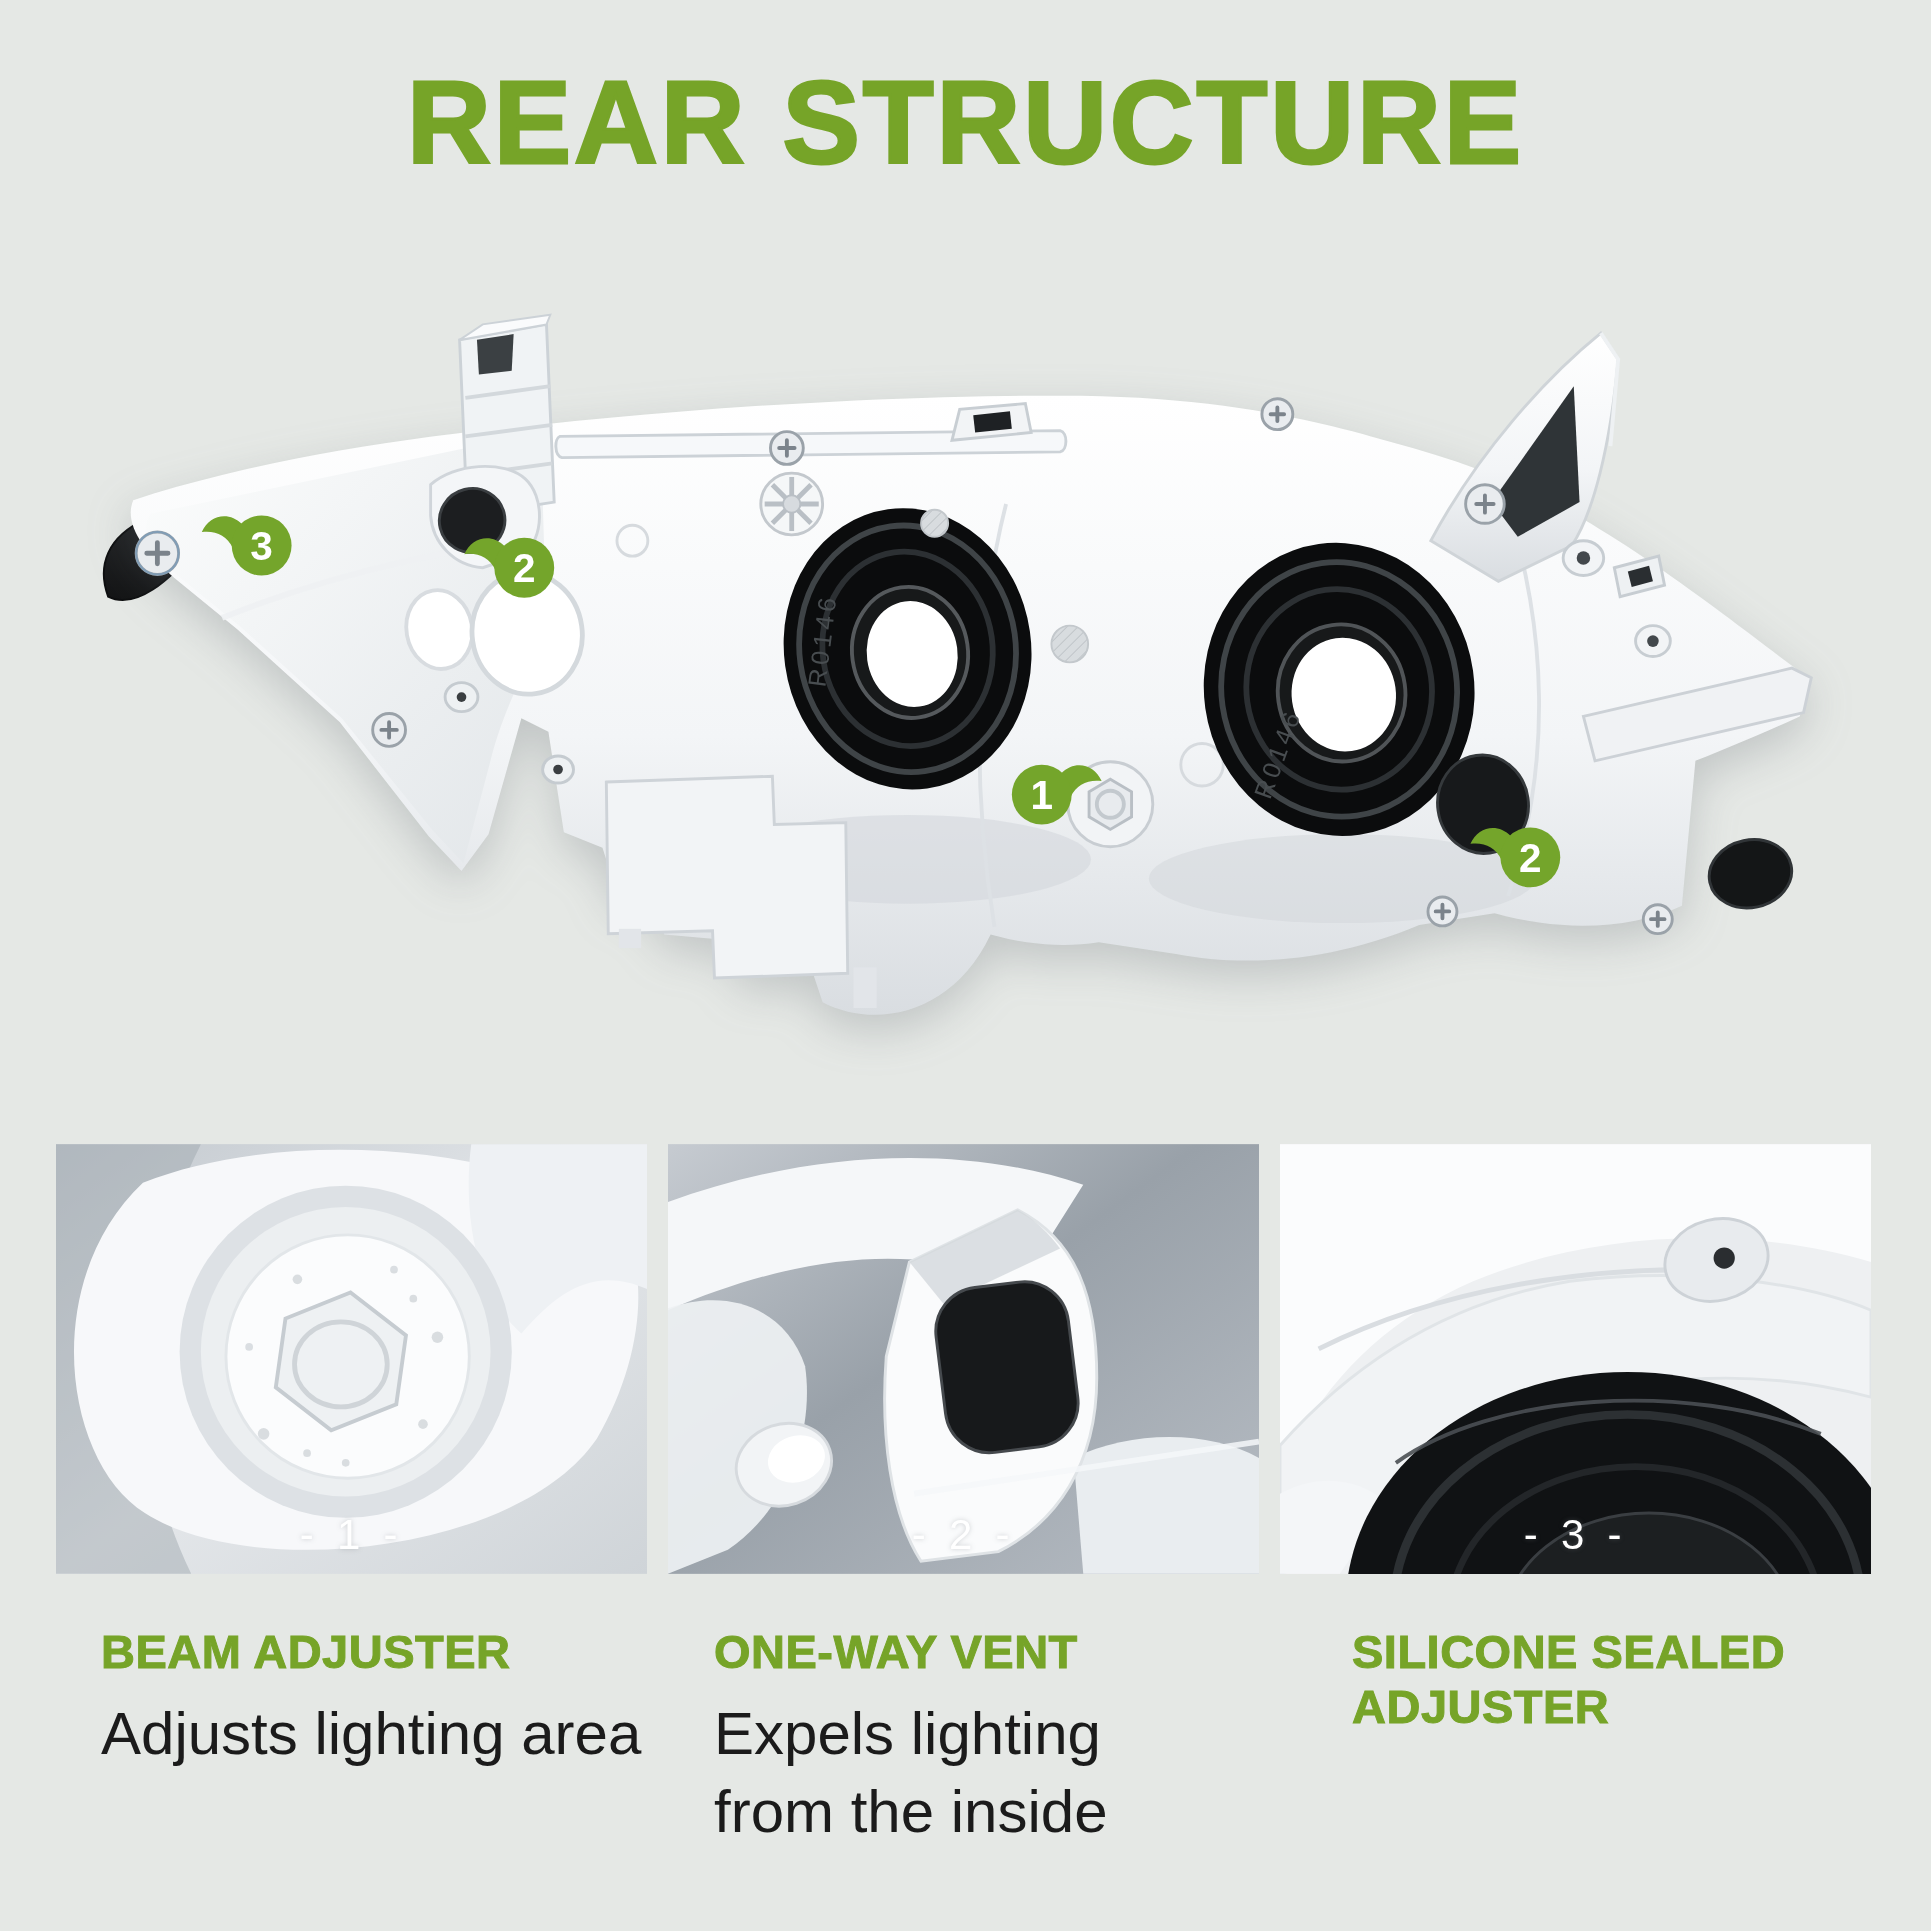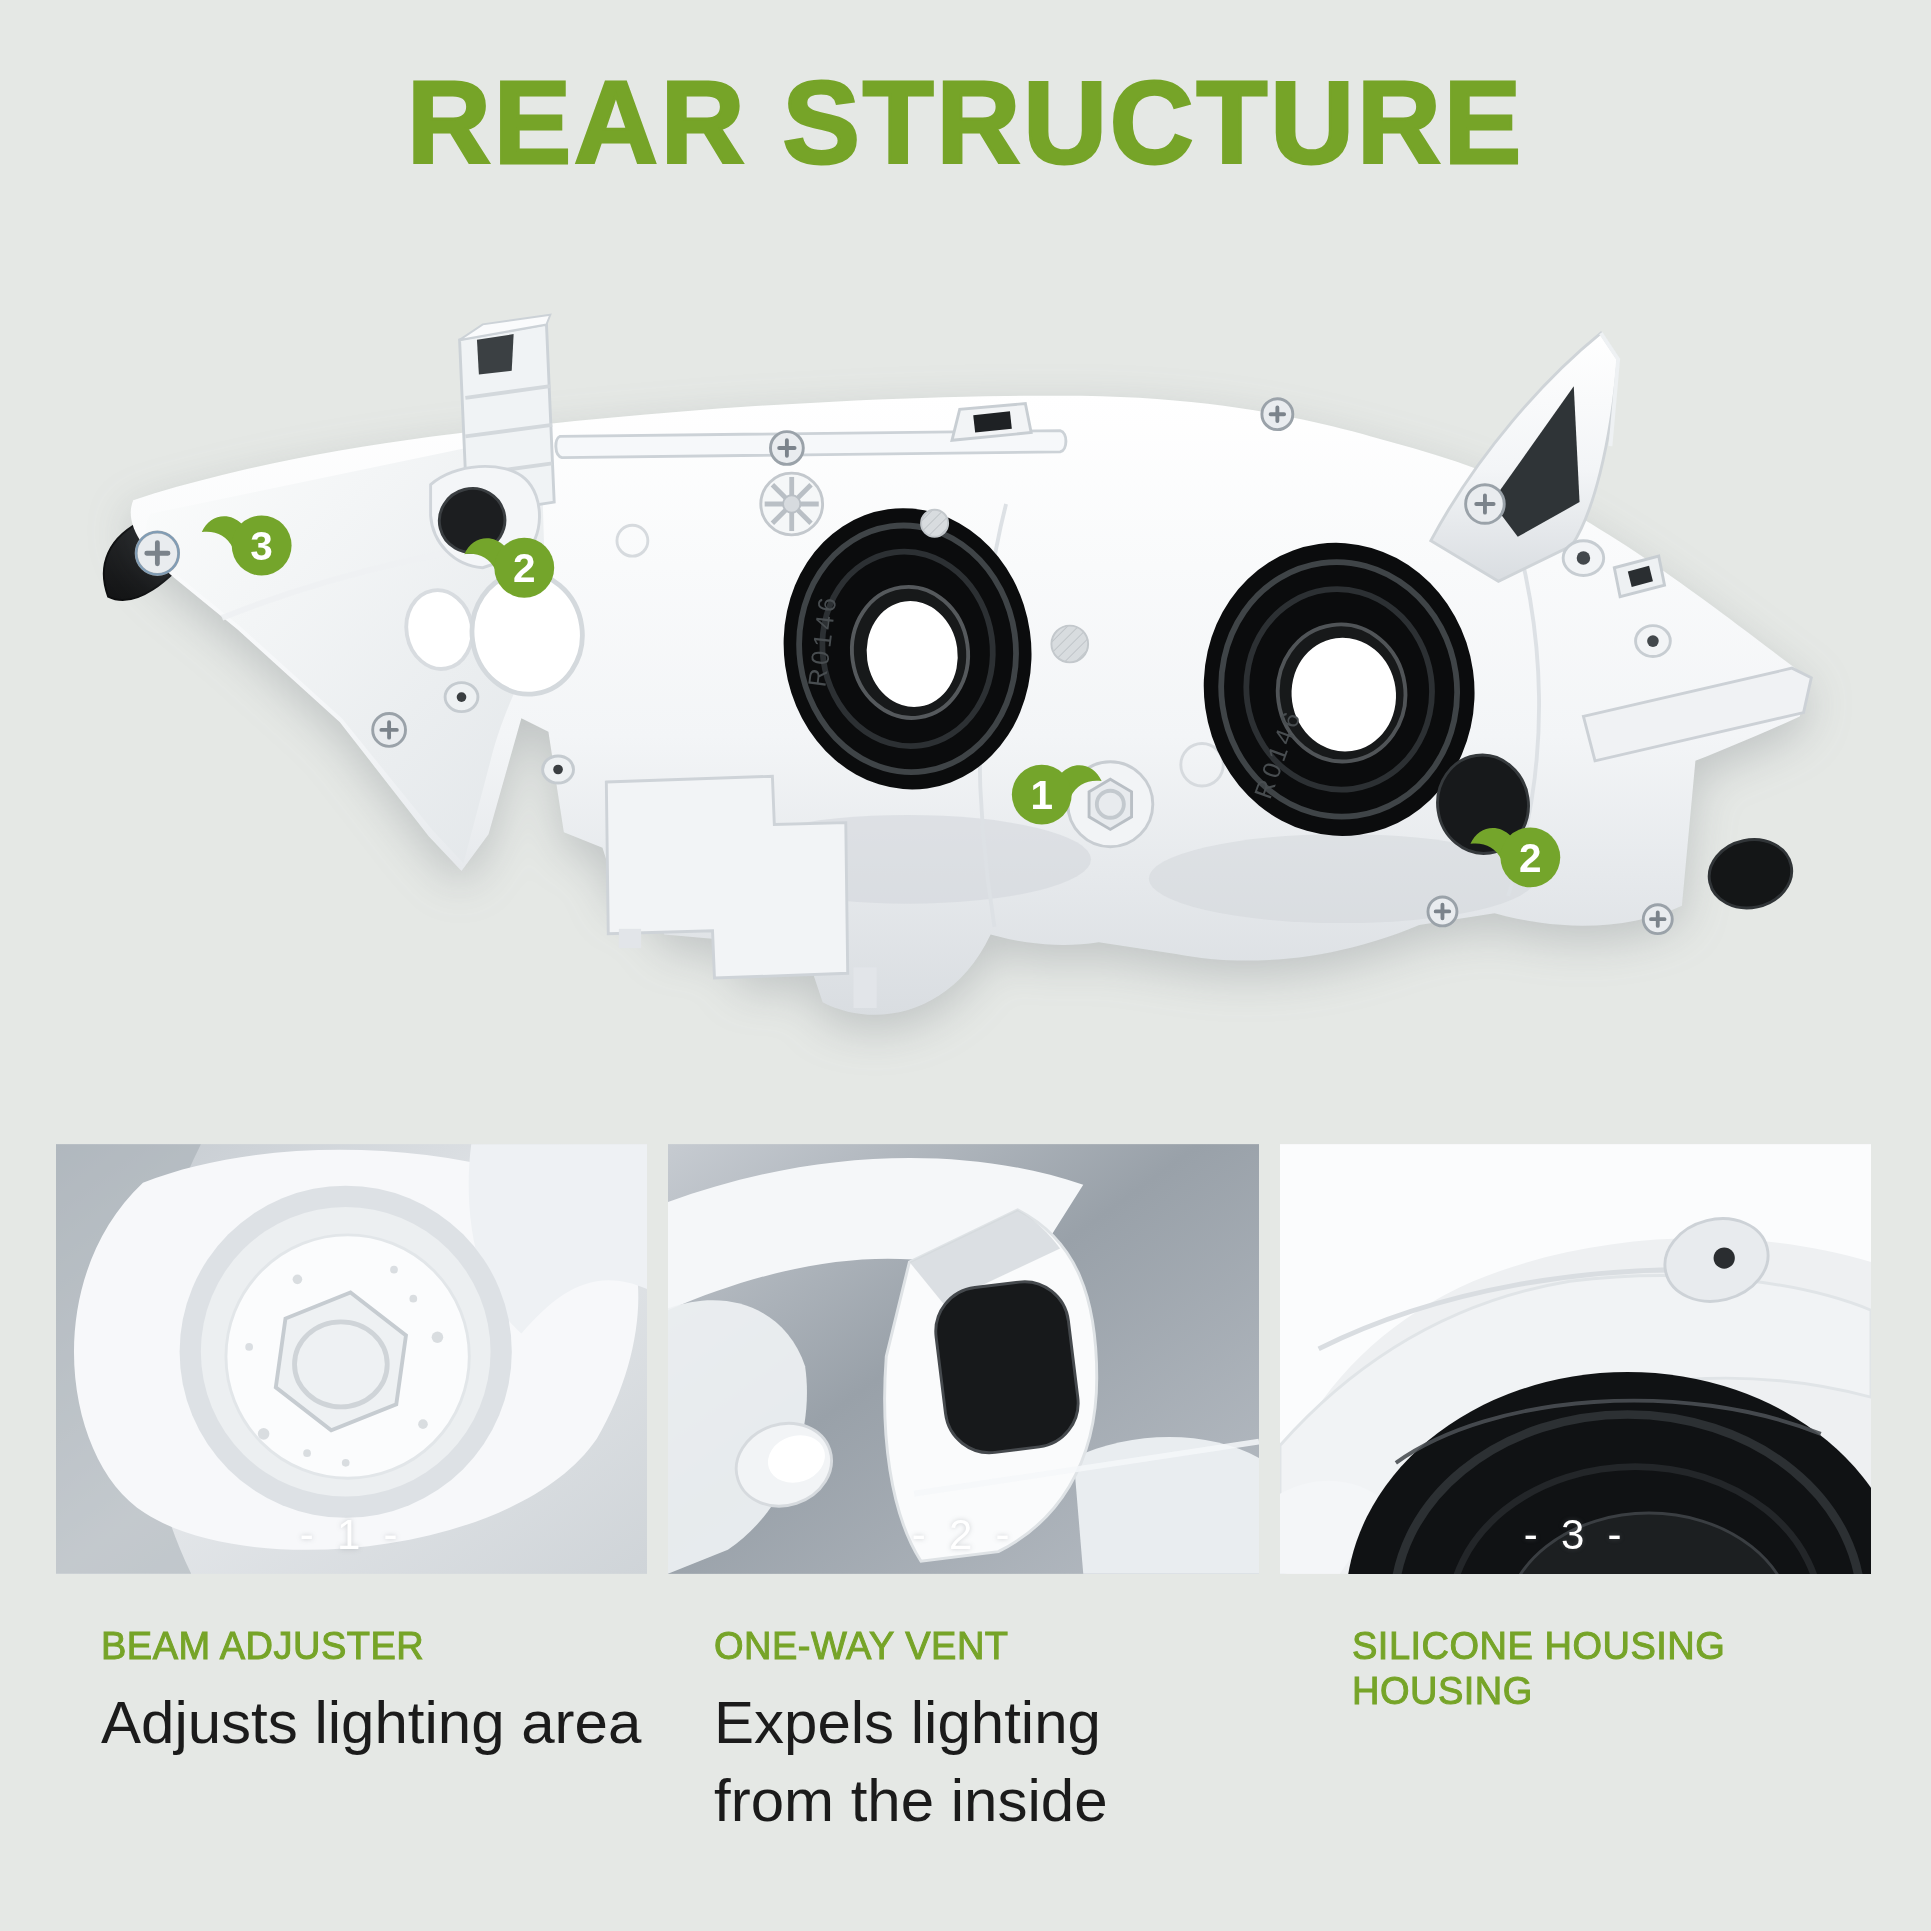--- a/index.html
+++ b/index.html
@@ -7,21 +7,21 @@
           font-family:"Liberation Sans", sans-serif;}
   .page-title{position:absolute;top:56px;left:0;width:1931px;text-align:center;
       font-size:116px;font-weight:bold;letter-spacing:2.9px;color:#76A428;
       -webkit-text-stroke:2.9px #76A428;}
   .diagram-svg{position:absolute;top:0;left:0;}
   .photo{position:absolute;top:1144px;width:591px;height:430px;overflow:hidden;}
   .photo svg{display:block;}
   .photo-label{position:absolute;left:0;bottom:15.4px;width:100%;text-align:center;
       color:#ffffff;font-size:42px;letter-spacing:5.8px;text-shadow:0 0 5.8px rgba(120,126,132,.35);}
   .col{position:absolute;top:1624px;}
-  .col h3{margin:0 0 15.4px 0;font-size:38px;line-height:1.18;font-weight:normal;color:#76A428;
+  .col h3{margin:0 0 15.4px 0;font-size:47px;line-height:1.18;font-weight:bold;color:#76A428;
       letter-spacing:0.5px;-webkit-text-stroke:1px #76A428;}
   .col p{margin:0;font-size:60px;line-height:1.3;color:#1B1B1B;}
   .c1{left:101px;width:579px;}
   .c2{left:714px;width:415px;}
   .c3{left:1352px;width:502px;}
 </style>
 </head>
 <body>
 
 <div class="canvas">
@@ -303,17 +303,17 @@
 
   <div class="col c1">
     <h3>BEAM ADJUSTER</h3>
     <p>Adjusts lighting area</p>
   </div>
   <div class="col c2">
     <h3>ONE-WAY VENT</h3>
     <p>Expels lighting from the inside</p>
   </div>
   <div class="col c3">
-    <h3>SILICONE HOUSING HOUSING</h3>
+    <h3>SILICONE SEALED ADJUSTER</h3>
   </div>
 
 </div>
 
 
 </body></html>

